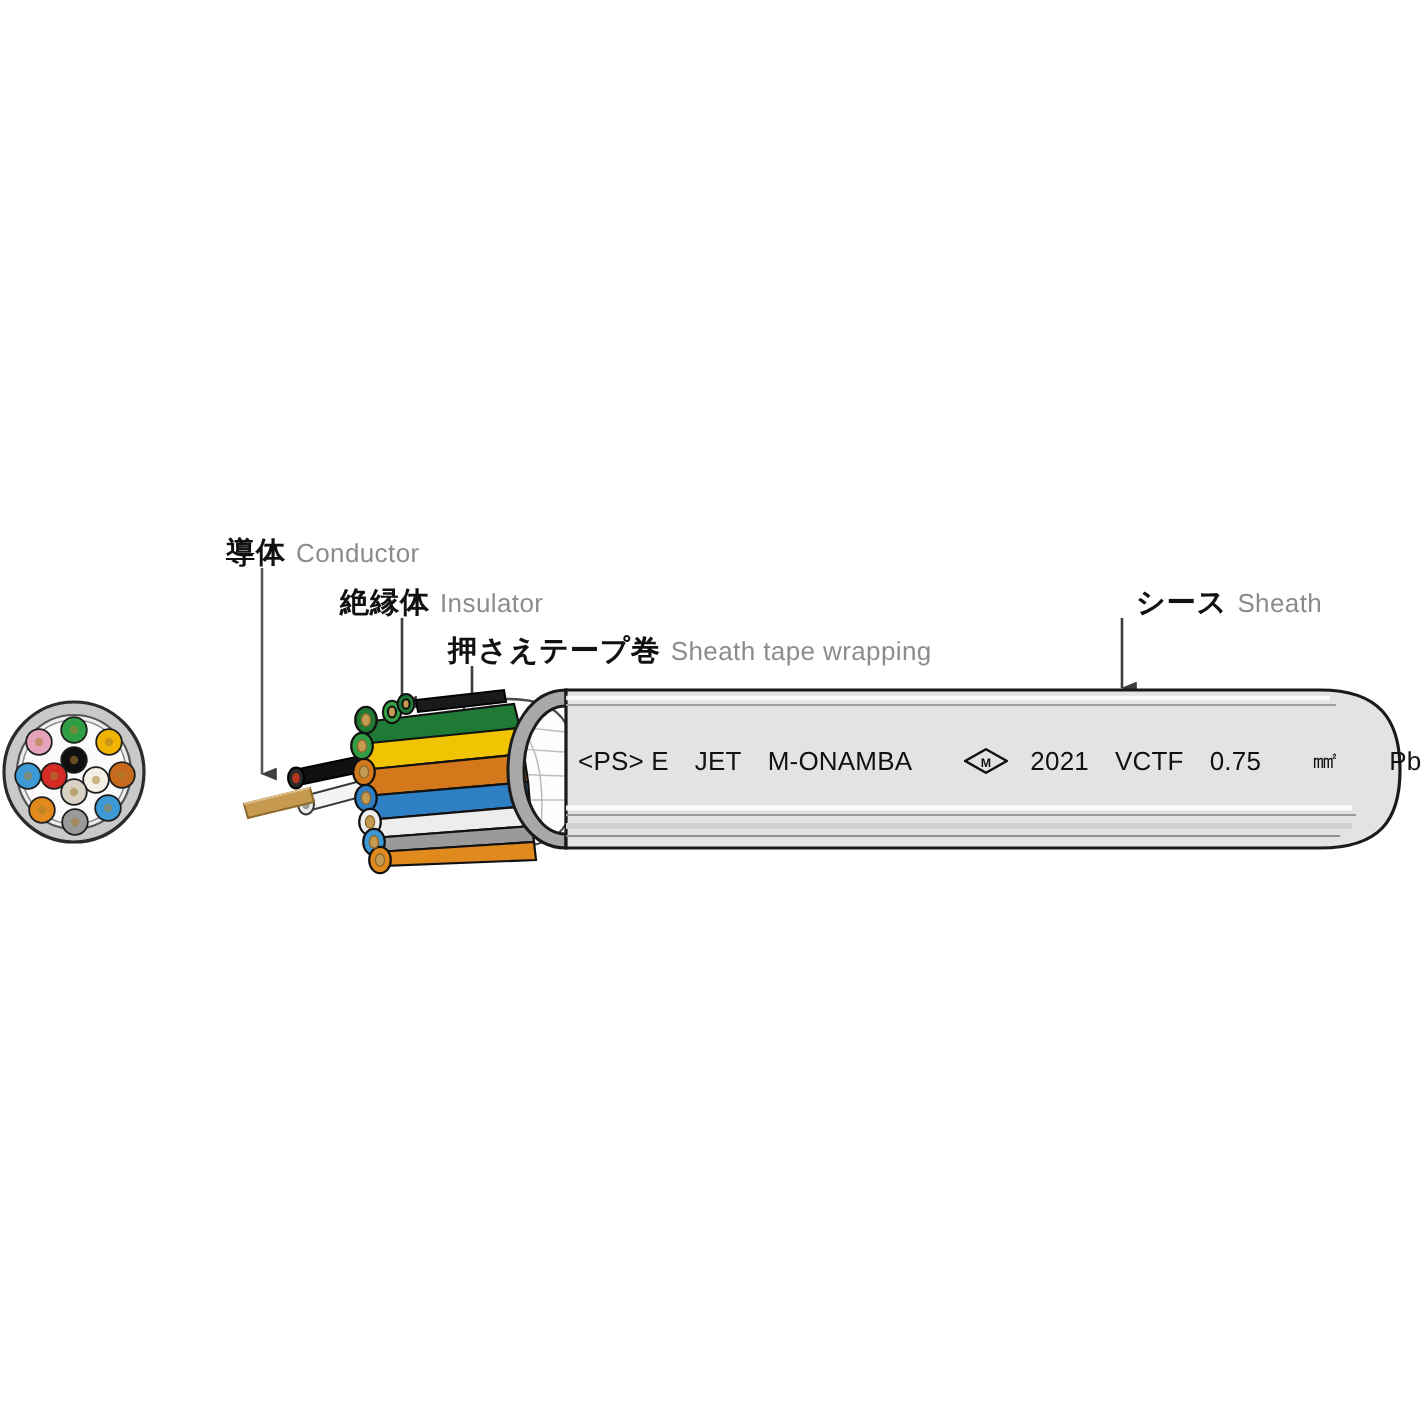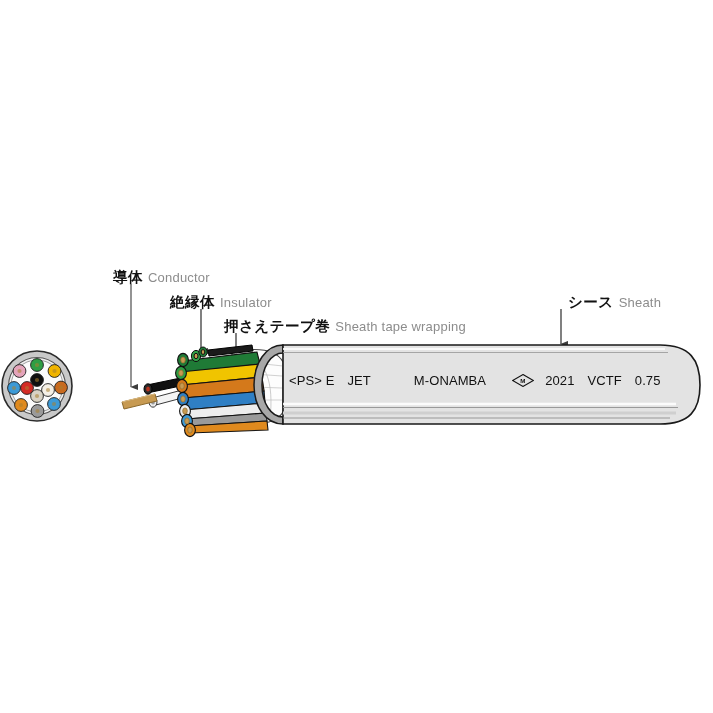--- a/index.html
+++ b/index.html
@@ -64,21 +64,21 @@
     display: flex;
     align-items: center;
     font-family: "Liberation Sans", sans-serif;
     font-size: 13px;
     color: #111111;
     letter-spacing: 0.1px;
     white-space: nowrap;
   }
   #sheath-print .seg { margin-right: 13px; }
   #sheath-print .seg.tight { margin-right: 26px; }
-  #sheath-print .seg.wide { margin-right: 26px; margin-left: 30px; }
+  #sheath-print .seg.wide { margin-right: 26px; }
   .jis-diamond {
     display: inline-flex;
     align-items: center;
     justify-content: center;
     width: 22px;
     height: 13px;
     margin-right: 11px;
     position: relative;
   }
   .unit-sq {

